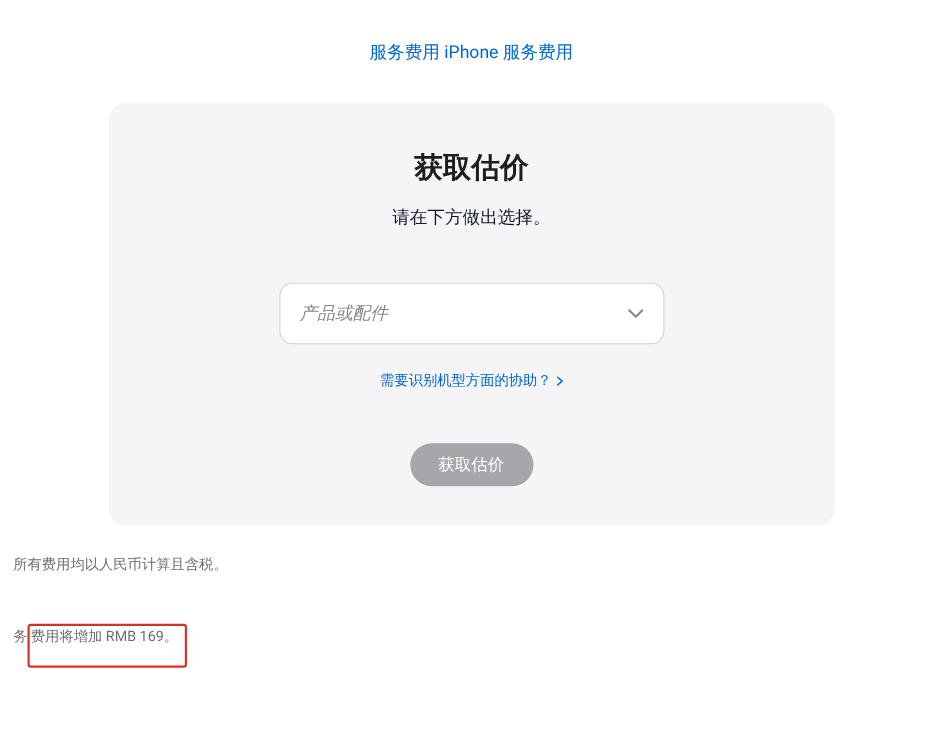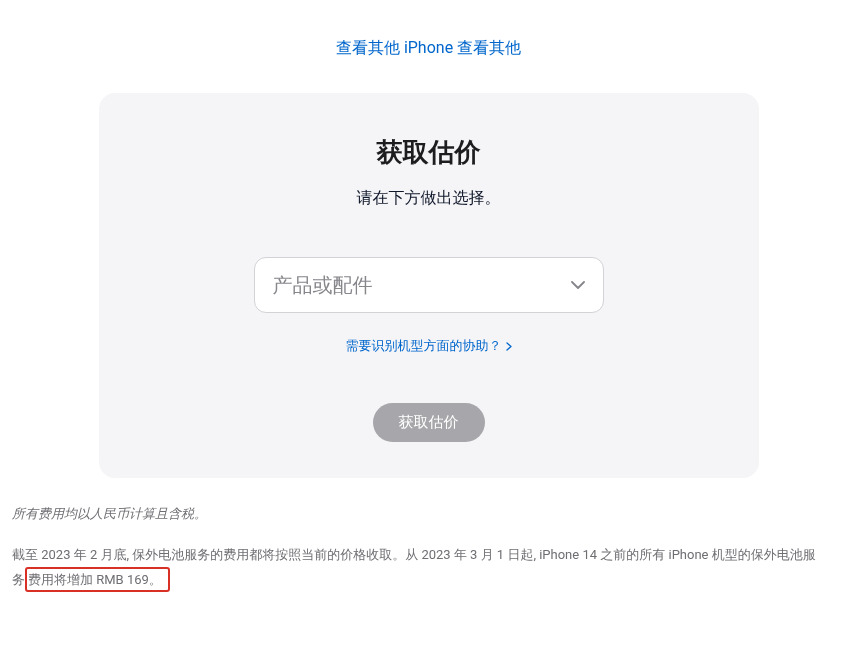--- a/index.html
+++ b/index.html
@@ -54,22 +54,23 @@
       display: flex;
       align-items: center;
       justify-content: space-between;
       padding: 0 18px;
       cursor: pointer;
     }
     .select-box.second {
       margin-bottom: 16px;
     }
     .select-label {
-      font-size: 20px;
+      font-size: 16px;
       color: #86868b;
+      font-style: italic;
     }
     .chevron {
       color: #86868b;
       display: flex;
       align-items: center;
     }
     .help-link {
       font-size: 13px;
       color: #0066cc;
       margin-top: 4px;
@@ -90,42 +91,41 @@
       padding: 10px 26px;
       font-size: 15px;
       cursor: pointer;
     }
     .footer-text {
       color: #6e6e73;
       font-size: 13px;
       line-height: 1.8;
       margin-top: 24px;
       padding: 0 12px;
-      font-style: italic;
     }
     .footer-text-2 {
       color: #6e6e73;
       font-size: 13px;
       line-height: 1.9;
       margin-top: 18px;
       padding: 0 12px;
     }
     .highlight-box {
       display: inline;
       border: 2px solid #d93025;
       border-radius: 3px;
-      padding: 3px 6px 3px 1px;
+      padding: 3px 6px 18px 1px;
       color: #6e6e73;
     }
   </style>
 </head>
 <body>
 
 <div class="top-link">
-  <a>查看其他 iPhone 查看其他</a>
+  <a>服务费用 iPhone 服务费用</a>
 </div>
 
 <div class="card">
   <div class="card-title">获取估价</div>
   <div class="card-subtitle">请在下方做出选择。</div>
 
   <div class="select-box">
     <span class="select-label">产品或配件</span>
     <span class="chevron">
       <svg width="14" height="8" viewBox="0 0 14 8" fill="none">
@@ -145,14 +145,14 @@
       </span>
     </span>
   </div>
 
   <button class="submit-btn">获取估价</button>
 </div>
 
 <div class="footer-text">所有费用均以人民币计算且含税。</div>
 
 <div class="footer-text-2">
-  <span>截至 2023 年 2 月底, 保外电池服务的费用都将按照当前的价格收取。从 2023 年 3 月 1 日起, iPhone 14 之前的所有 iPhone 机型的保外电池服</span><br><span>务</span><span class="highlight-box">费用将增加 RMB 169。</span>
+  <br><span>务</span><span class="highlight-box">费用将增加 RMB 169。</span>
 </div>
 
 </body></html>

